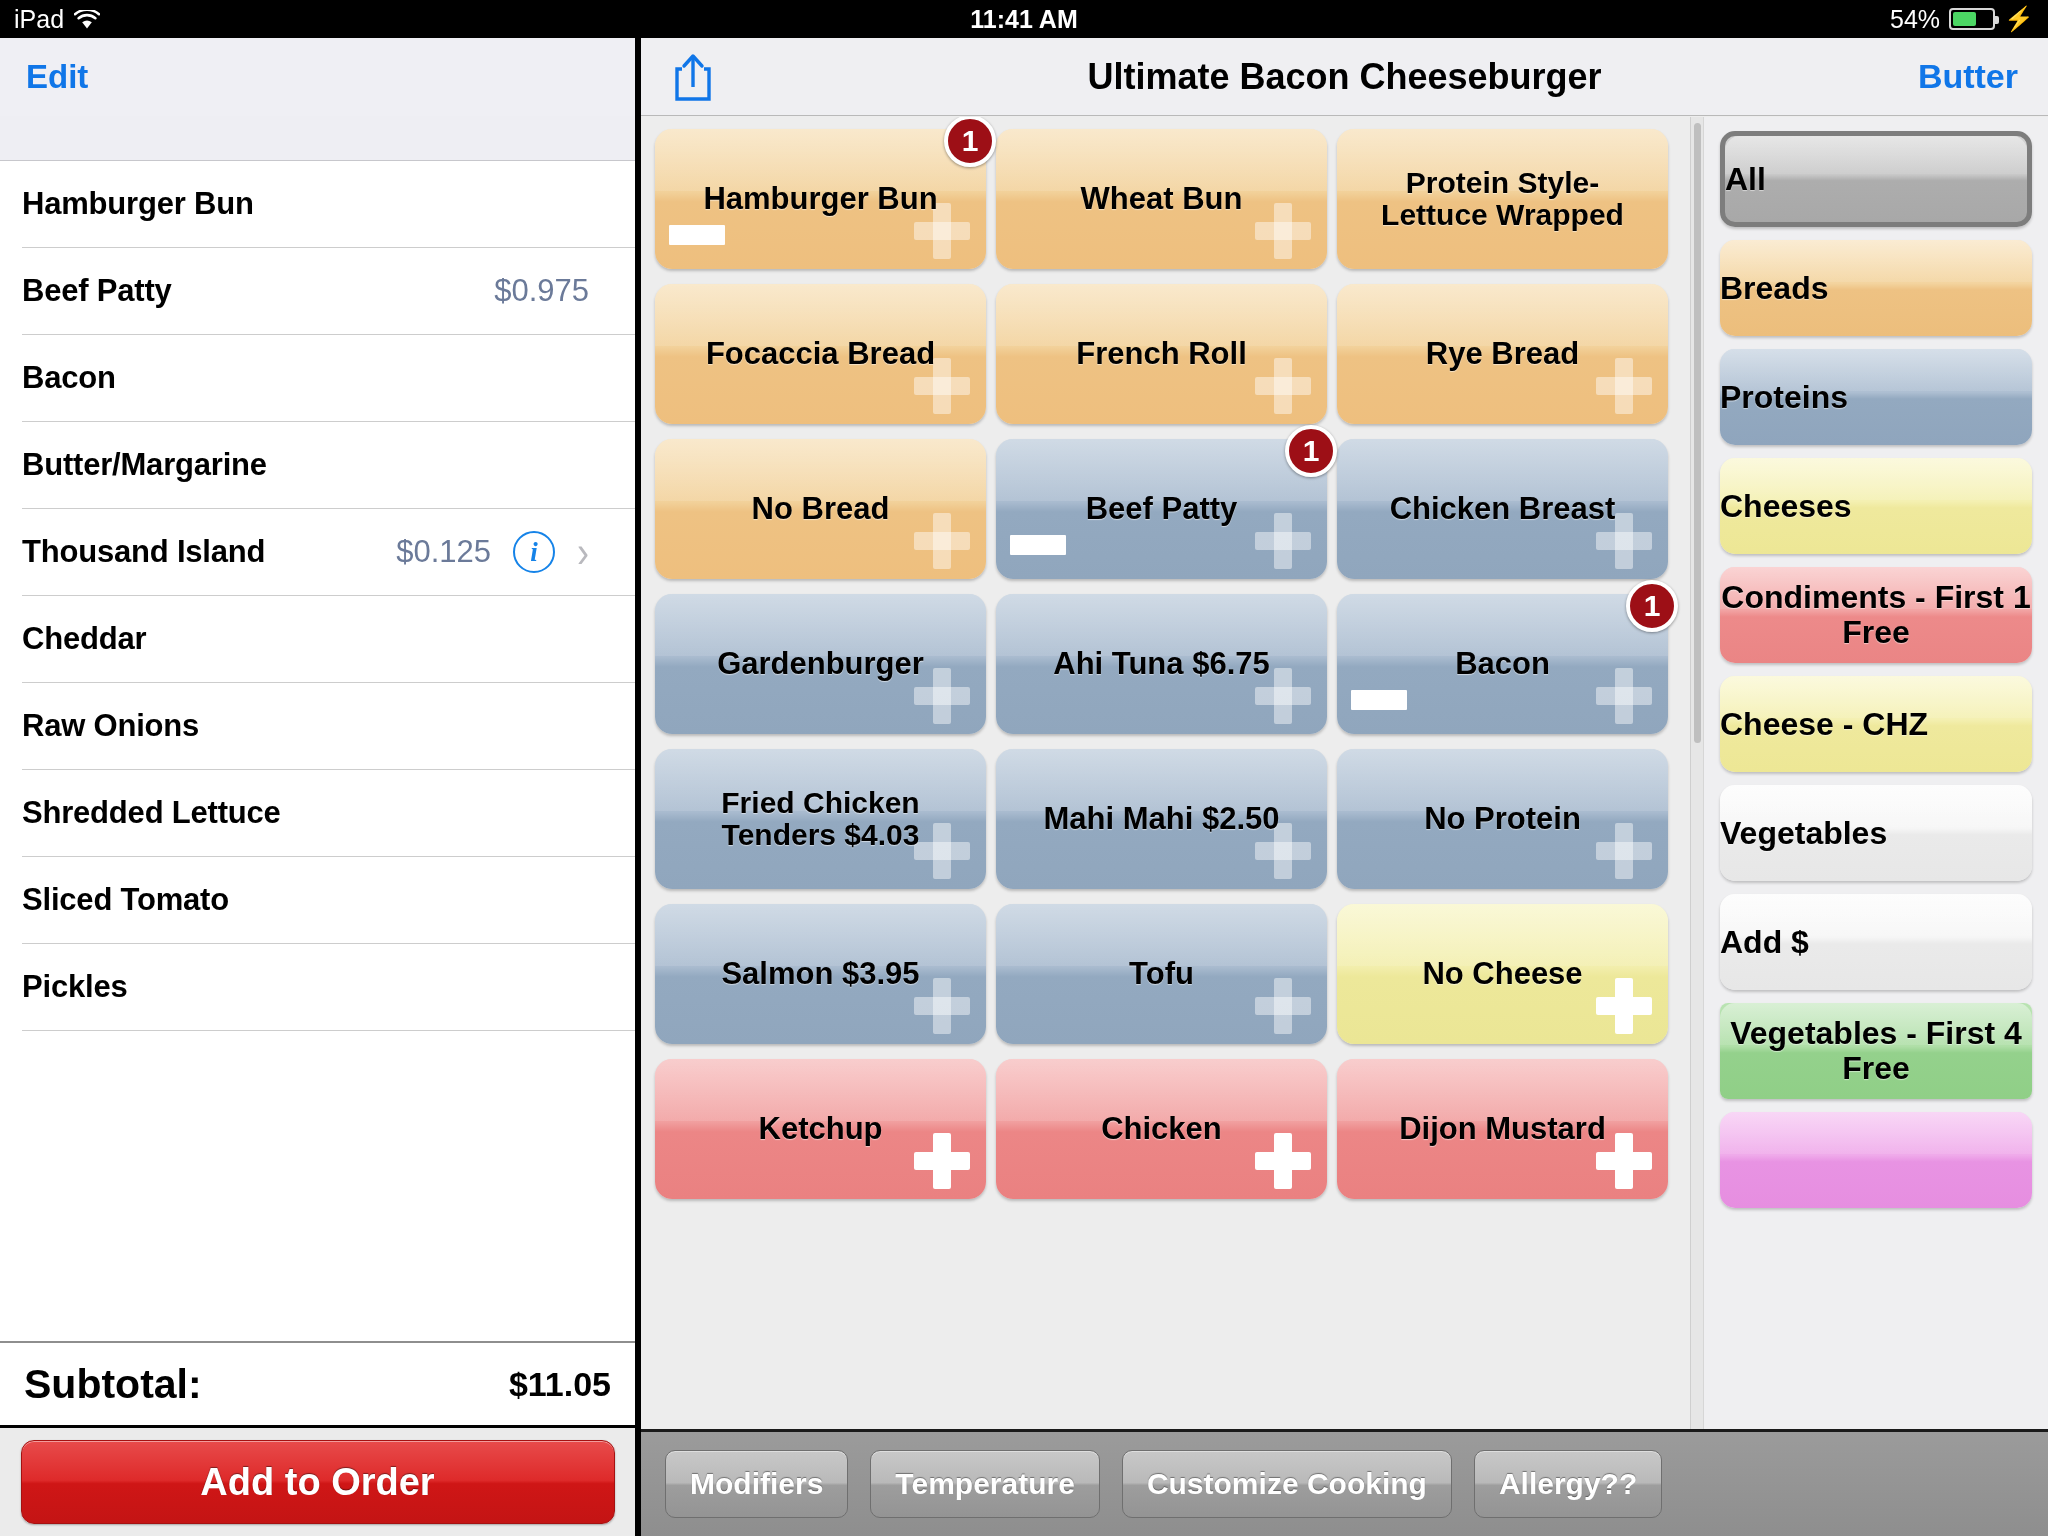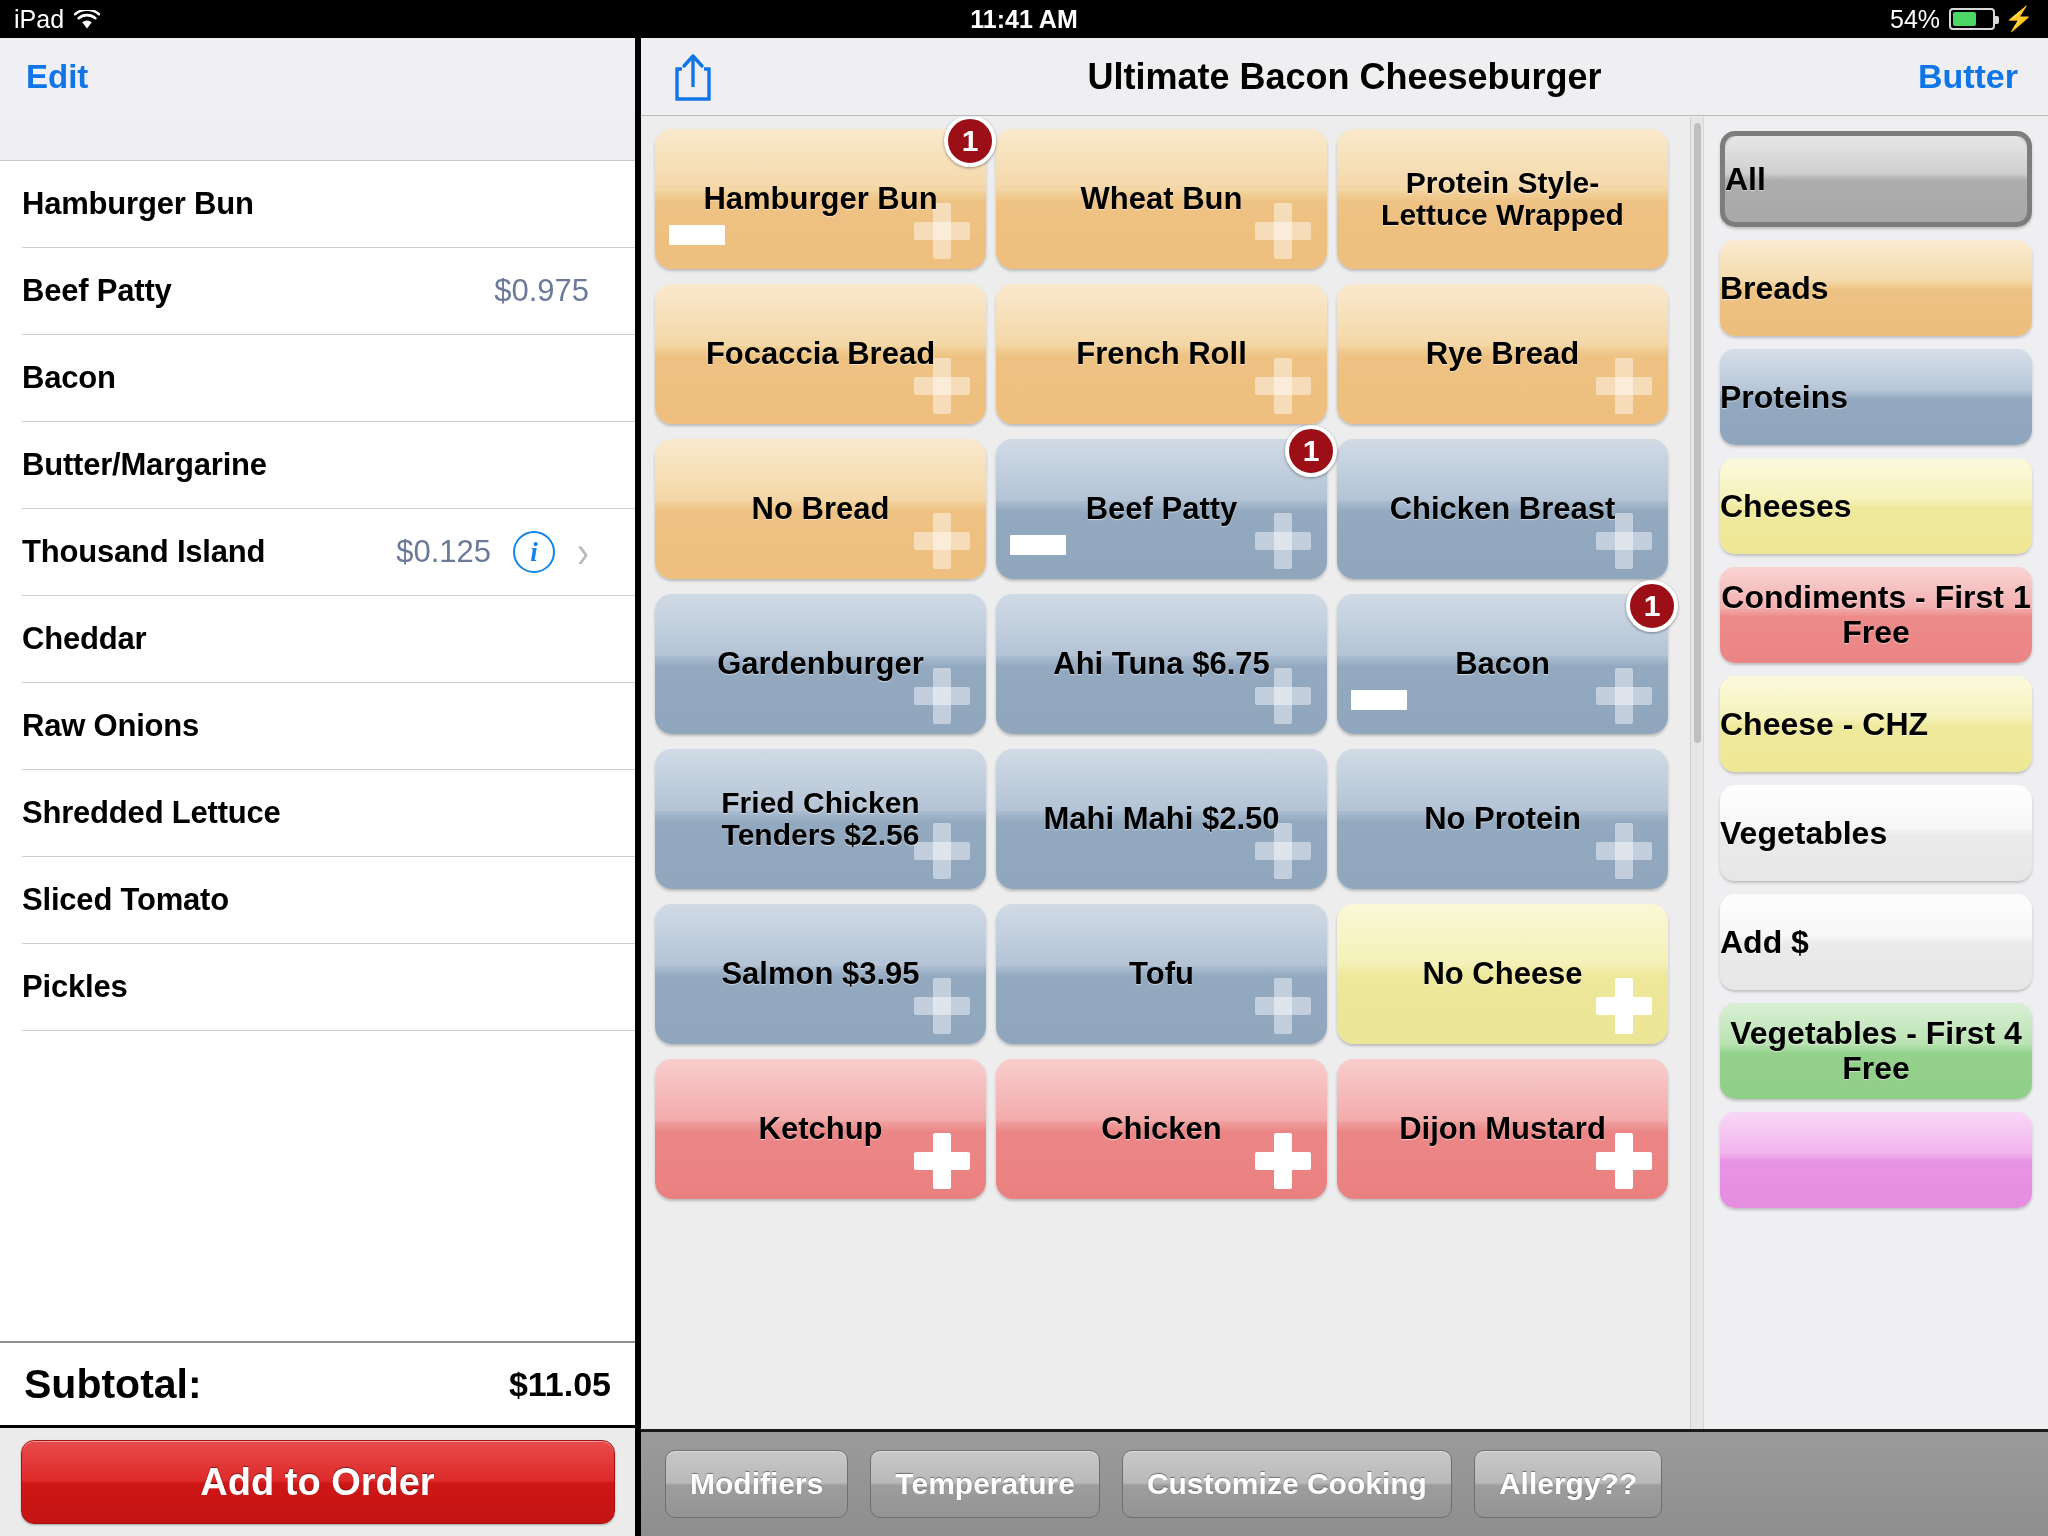--- a/index.html
+++ b/index.html
@@ -130,21 +130,21 @@
     border-radius:15px 15px 0 0;
     background:linear-gradient(to bottom,rgba(255,255,255,.45),rgba(255,255,255,.1)); }
   .cat span{ position:relative; z-index:2; }
   .cat.sel{ background:linear-gradient(to bottom,#d2d2d2 0%,#c8c8c8 45%,#adadad 52%,#a8a8a8 100%);
     border:5px solid #7d7d7d; }
   .cat.bread{ background:linear-gradient(to bottom,#f7dcae 0%,#f3d49f 45%,#eec283 52%,#ecbe7c 100%); }
   .cat.protein{ background:linear-gradient(to bottom,#b4c5d7 0%,#aebfd2 45%,#93a9c0 52%,#8fa5bd 100%); }
   .cat.cheese{ background:linear-gradient(to bottom,#f8f5c2 0%,#f4f0b2 45%,#efe99d 52%,#ede795 100%); }
   .cat.cond{ background:linear-gradient(to bottom,#f6b0b0 0%,#f2a4a4 45%,#ed8a8a 52%,#ea8585 100%); }
   .cat.white{ background:linear-gradient(to bottom,#fbfbfb 0%,#f6f6f6 45%,#eaeaea 52%,#e7e7e7 100%); }
-  .cat.green{ background:linear-gradient(to bottom,#b9e3b2 0%,#b0dfa8 45%,#94d18c 52%,#90cf87 100%); }
+  .cat.green{ background:linear-gradient(to bottom,#b9e3b2 0%,#b0dfa8 45%,#94d18c 52%,#90cf87 100%);border-radius:8px; }
   .cat.pink{ background:linear-gradient(to bottom,#f3b6ef 0%,#efaaea 45%,#e893e3 52%,#e68ee0 100%); }
 
   
   .toolbar{ position:absolute; left:641px; right:0; bottom:0; height:107px;
     background:linear-gradient(to bottom,#9b9b9b 0%,#8e8e8e 100%);
     border-top:3px solid #1a1a1a; display:flex; align-items:center;
     padding-left:24px; gap:22px; }
   .tbtn{ height:68px; border-radius:10px; padding:0 24px;
     background:linear-gradient(to bottom,#c8c8c8 0%,#b9b9b9 48%,#9d9d9d 52%,#949494 100%);
     border:1px solid #6f6f6f; color:#fff; font-size:30px; font-weight:bold;
@@ -320,21 +320,21 @@
           </div>
           <div class="tile c-protein">
             <div class="face"></div>
             <div class="lbl">Bacon</div>
             <div class="plus"></div>
             <div class="minus"></div>
             <div class="badge">1</div>
           </div>
           <div class="tile c-protein two">
             <div class="face"></div>
-            <div class="lbl">Fried Chicken Tenders $2.56</div>
+            <div class="lbl">Fried Chicken Tenders $4.03</div>
             <div class="plus"></div>
           </div>
           <div class="tile c-protein">
             <div class="face"></div>
             <div class="lbl">Mahi  Mahi $2.50</div>
             <div class="plus"></div>
           </div>
           <div class="tile c-protein">
             <div class="face"></div>
             <div class="lbl">No Protein</div>

